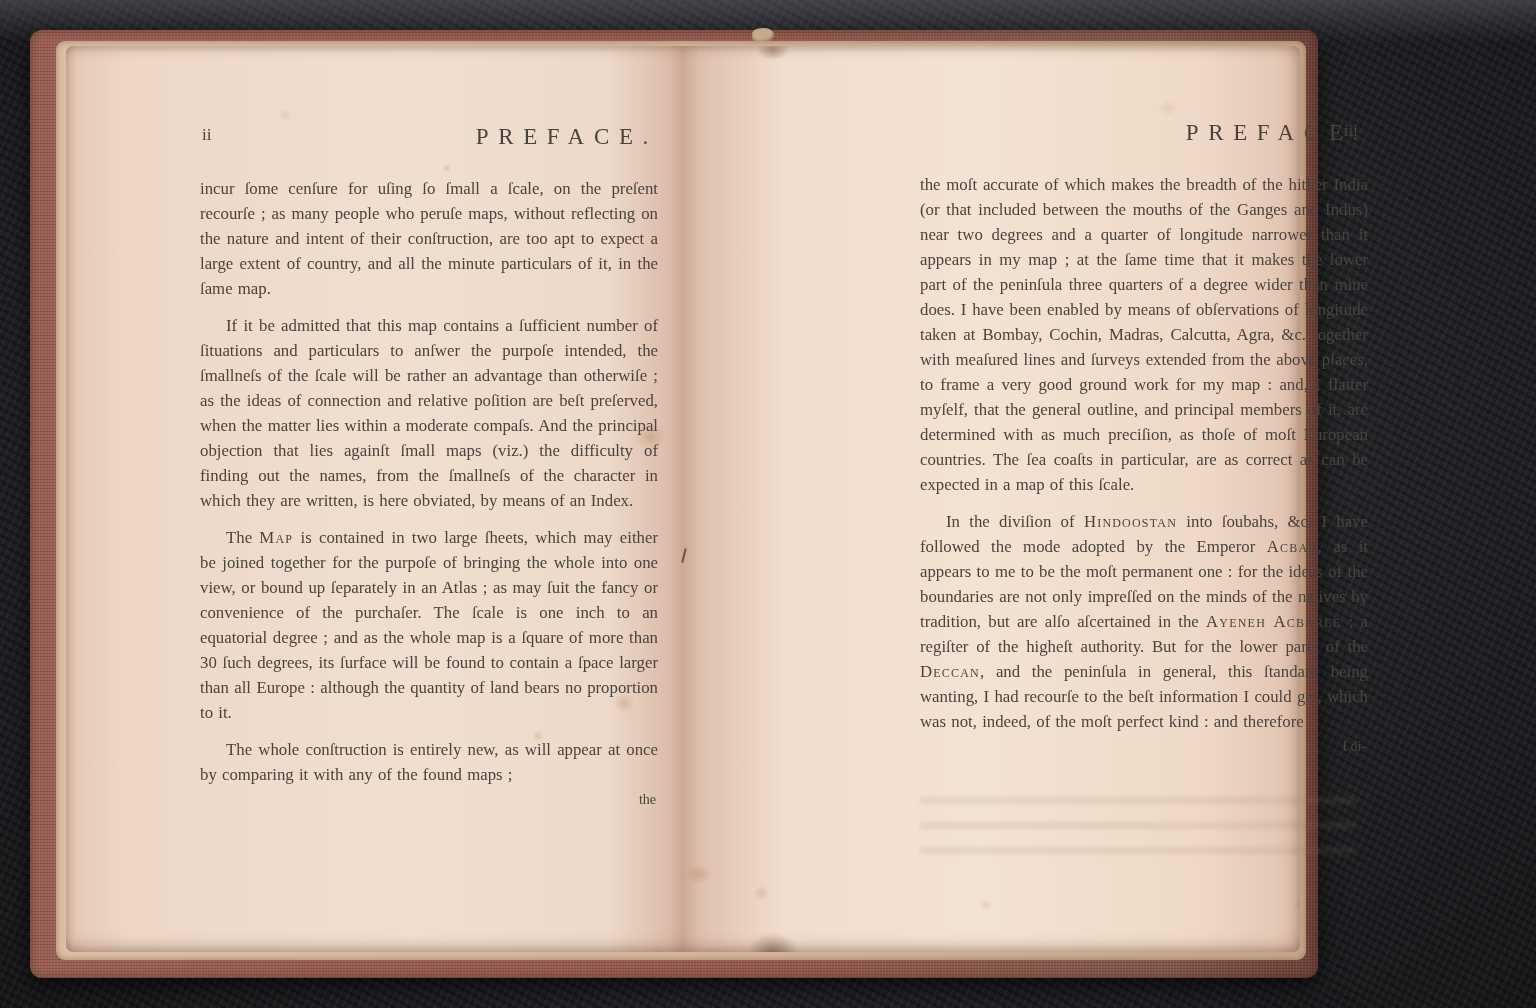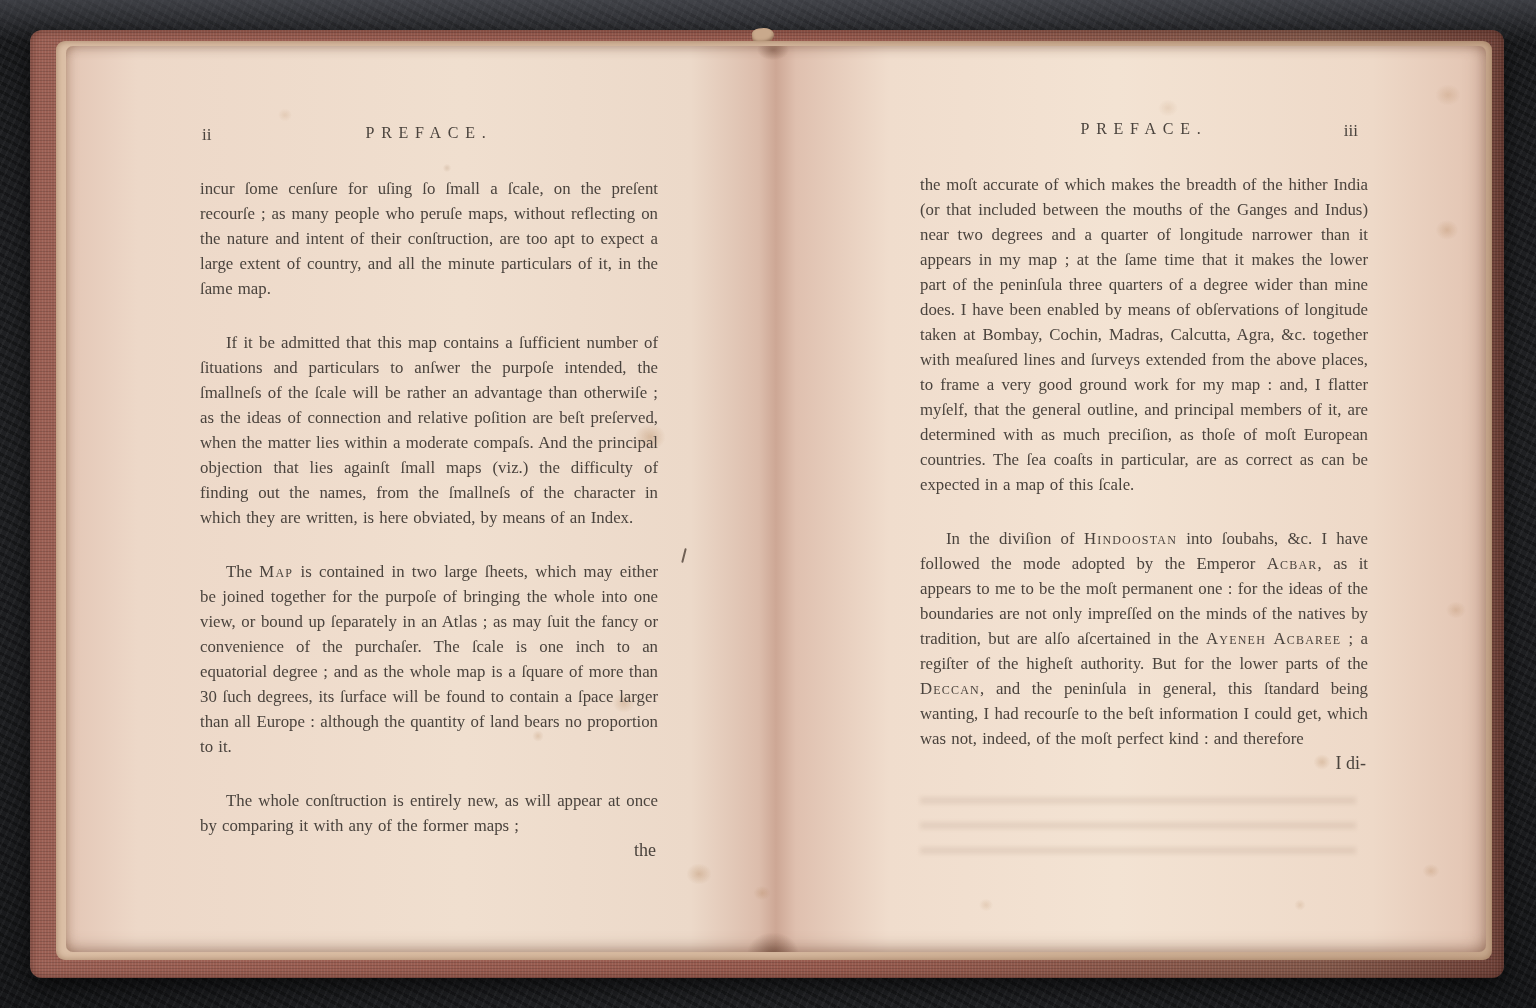--- a/index.html
+++ b/index.html
@@ -15,21 +15,21 @@
       repeating-linear-gradient(115deg, rgba(255,255,255,0.035) 0 2px, rgba(255,255,255,0) 2px 7px),
       repeating-linear-gradient(28deg, rgba(0,0,0,0.28) 0 3px, rgba(0,0,0,0) 3px 8px),
       radial-gradient(ellipse at 50% 42%, #303236 0%, #242528 55%, #17181a 100%);
   }
   .backdrop::before{ 
     content:"";position:absolute;left:0;top:0;right:0;height:42px;
     background:linear-gradient(180deg, rgba(90,92,100,0.55), rgba(90,92,100,0));
   }
   
   .book{
-    position:absolute;left:30px;top:30px;width:1474px;height:948px;
+    position:absolute;left:30px;top:30px;width:1288px;height:948px;
     border-radius:12px;
     background:
       repeating-linear-gradient(0deg, rgba(0,0,0,0.14) 0 1px, rgba(0,0,0,0) 1px 3px),
       repeating-linear-gradient(90deg, rgba(255,255,255,0.07) 0 1px, rgba(255,255,255,0) 1px 3px),
       linear-gradient(90deg, #9c6054 0%, #975a4e 55%, #83584a 88%, #6e4037 100%);
     box-shadow:0 8px 22px rgba(0,0,0,0.65), inset 0 0 10px rgba(40,15,10,0.4);
   }
   .wear-notch{
     position:absolute;left:722px;top:-2px;width:22px;height:15px;
     background:#c9a98c;border-radius:40% 60% 55% 45%;transform:rotate(-8deg);
@@ -88,38 +88,38 @@
   }
   
   .page{position:absolute;top:0;bottom:0;}
   .page.left{left:0;width:707px;}
   .page.right{left:707px;right:0;}
   .textcol{position:absolute;color:#4a433d;}
   .page.left  .textcol{left:134px;top:78px;width:458px;}
   .page.right .textcol{left:147px;top:74px;width:448px;}
   .pagehead{position:relative;height:28px;font-size:18px;}
   .runhead{
-    display:block;text-align:center;letter-spacing:0.42em;
-    font-size:16px;color:#4a433d;
+    display:block;text-align:right;letter-spacing:0.42em;
+    font-size:23px;color:#4a433d;
   }
   .pagenum{position:absolute;top:1px;font-size:17px;color:#4a433d;}
   .pagenum.at-left{left:2px;}
   .pagenum.at-right{right:10px;}
   .textblock{
     margin-top:24px;
     font-size:16.8px;line-height:25px;word-spacing:1px;
     text-align:justify;
   }
   .textblock p{margin:0;}
-  .textblock p + p{margin-top:29px;font-family:Liberation Serif, serif;}
+  .textblock p + p{margin-top:12px;font-family:Liberation Serif, serif;}
   .textblock p.indent{text-indent:26px;}
   .sc{font-variant:small-caps;letter-spacing:1.2px;}
   .it{}
   .catchword{
-    text-align:right;font-size:18px;line-height:25px;color:#4a433d;
+    text-align:right;font-size:14px;line-height:25px;color:#4a433d;
     padding-right:2px;
   }
 </style>
 </head>
 <body>
 
 <div class="backdrop">
   <div class="book">
     <div class="wear-notch"></div>
     <div class="page-stack"></div>
@@ -131,21 +131,21 @@
       <section class="page left">
         <div class="textcol">
           <div class="pagehead">
             <span class="pagenum at-left">ii</span>
             <span class="runhead">PREFACE.</span>
           </div>
           <div class="textblock">
               <p><span>incur ſome cenſure for uſing ſo ſmall a ſcale, on the preſent recourſe ; as many people who peruſe maps, without reflecting on the nature and intent of their conſtruction, are too apt to expect a large extent of country, and all the minute particulars of it, in the ſame map.</span></p>
               <p class="indent"><span>If it be admitted that this map contains a ſufficient number of ſituations and particulars to anſwer the purpoſe intended, the ſmallneſs of the ſcale will be rather an advantage than otherwiſe ; as the ideas of connection and relative poſition are beſt preſerved, when the matter lies within a moderate compaſs.  And the principal objection that lies againſt ſmall maps (viz.) the difficulty of finding out the names, from the ſmallneſs of the character in which they are written, is here obviated, by means of an Index.</span></p>
               <p class="indent"><span>The </span><span class="sc">Map</span><span> is contained in two large ſheets, which may either be joined together for the purpoſe of bringing the whole into one view, or bound up ſeparately in an Atlas ; as may ſuit the fancy or convenience of the purchaſer.  The ſcale is one inch to an equatorial degree ; and as the whole map is a ſquare of more than 30 ſuch degrees, its ſurface will be found to contain a ſpace larger than all Europe : although the quantity of land bears no proportion to it.</span></p>
-              <p class="indent"><span>The whole conſtruction is entirely new, as will appear at once by comparing it with any of the former maps ;</span></p>
+              <p class="indent"><span>The whole conſtruction is entirely new, as will appear at once by comparing it with any of the found maps ;</span></p>
             </div>
           <div class="catchword">the</div>
         </div>
       </section>
 
       <section class="page right">
         <div class="textcol">
           <div class="pagehead">
             <span class="runhead">PREFACE.</span>
             <span class="pagenum at-right">iii</span>

